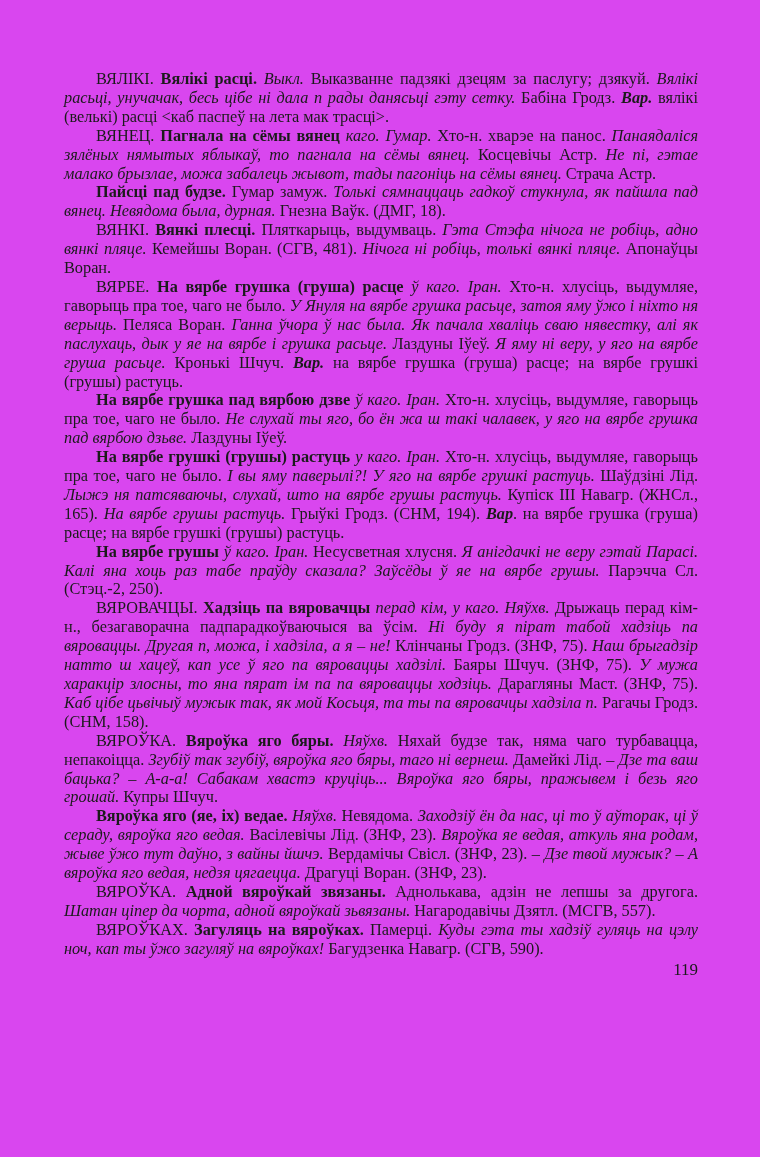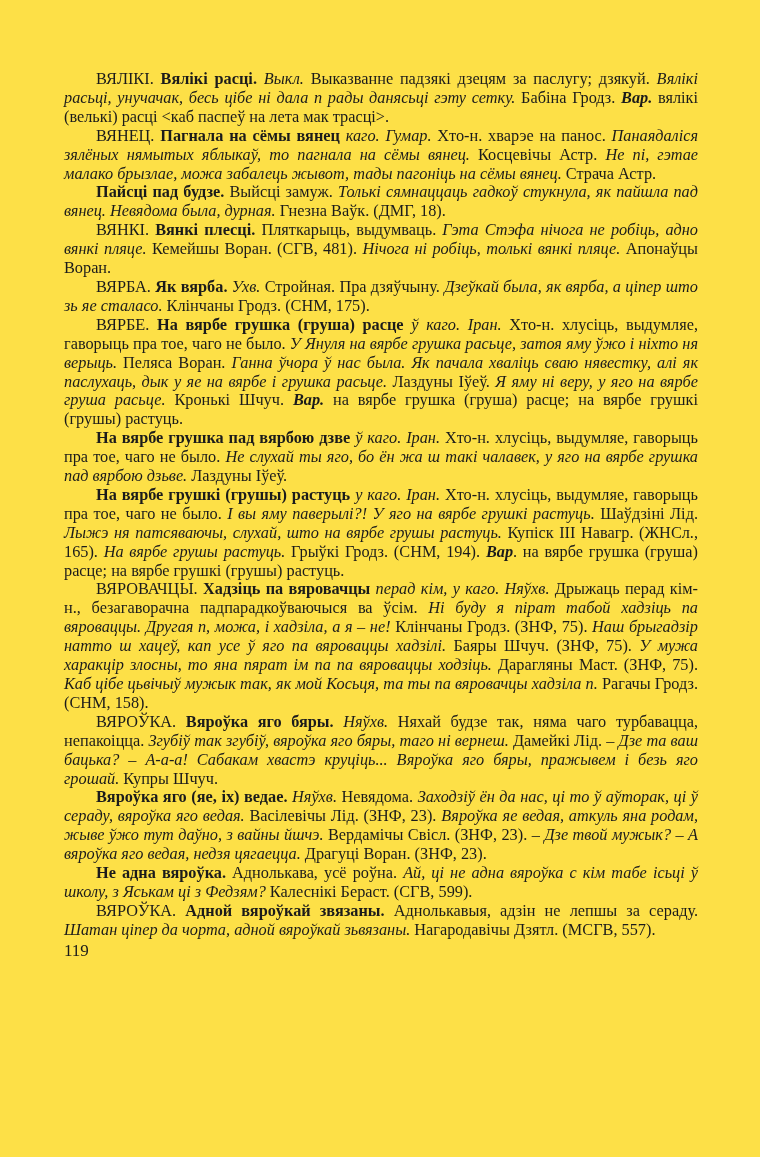--- a/index.html
+++ b/index.html
@@ -4,21 +4,21 @@
 <style>
   html, body {
     margin: 0;
     padding: 0;
     background: #ffffff;
   }
   .page {
     position: relative;
     width: 760px;
     height: 1157px;
-    background: #fde047;
+    background: #d946ef;
     box-sizing: border-box;
     padding: 70px 62px 0 64px;
     font-family: "Liberation Serif", "DejaVu Serif", serif;
     color: #1b1b1b;
     overflow: hidden;
   }
   .entries p.entry {
     margin: 0;
     padding: 0;
     font-size: 16.3px;
@@ -26,39 +26,39 @@
     text-align: justify;
     text-indent: 32px;
     hyphens: none;
   }
   .seg-n { font-weight: normal; font-style: normal; }
   .seg-b { font-weight: bold;   font-style: normal; }
   .seg-i { font-weight: normal; font-style: italic; }
   .seg-bi{ font-weight: bold;   font-style: italic; }
   .page-number {
     margin-top: 1px;
-    text-align: left;
+    text-align: right;
     font-size: 17px;
     line-height: 19px;
     font-weight: normal;
   }
 </style>
 </head>
 <body>
 
 <div class="page">
   <div class="entries" id="entries">
       <p class="entry"><span class="seg-n">ВЯЛІКІ. </span><span class="seg-b">Вялікі расці. </span><span class="seg-i">Выкл. </span><span class="seg-n">Выказванне падзякі дзецям за паслугу; дзякуй. </span><span class="seg-i">Вялікі расьці, унучачак, бесь цібе ні дала п рады данясьці гэту сетку. </span><span class="seg-n">Бабіна Гродз. </span><span class="seg-bi">Вар. </span><span class="seg-n">вялікі (велькі) расці &lt;каб паспеў на лета мак трасці&gt;.</span></p>
       <p class="entry"><span class="seg-n">ВЯНЕЦ. </span><span class="seg-b">Пагнала на сёмы вянец </span><span class="seg-i">каго. Гумар. </span><span class="seg-n">Хто-н. хварэе на панос. </span><span class="seg-i">Панаядаліся зялёных нямытых яблыкаў, то пагнала на сёмы вянец. </span><span class="seg-n">Косцевічы Астр. </span><span class="seg-i">Не пі, гэтае малако брызлае, можа забалець жывот, тады пагоніць на сёмы вянец. </span><span class="seg-n">Страча Астр.</span></p>
-      <p class="entry"><span class="seg-b">Пайсці пад будзе. </span><span class="seg-n">Выйсці замуж. </span><span class="seg-i">Толькі сямнаццаць гадкоў стукнула, як пайшла пад вянец. Невядома была, дурная. </span><span class="seg-n">Гнезна Ваўк. (ДМГ, 18).</span></p>
+      <p class="entry"><span class="seg-b">Пайсці пад будзе. </span><span class="seg-n">Гумар замуж. </span><span class="seg-i">Толькі сямнаццаць гадкоў стукнула, як пайшла пад вянец. Невядома была, дурная. </span><span class="seg-n">Гнезна Ваўк. (ДМГ, 18).</span></p>
       <p class="entry"><span class="seg-n">ВЯНКІ. </span><span class="seg-b">Вянкі плесці. </span><span class="seg-n">Пляткарыць, выдумваць. </span><span class="seg-i">Гэта Стэфа нічога не робіць, адно вянкі пляце. </span><span class="seg-n">Кемейшы Воран. (СГВ, 481). </span><span class="seg-i">Нічога ні робіць, толькі вянкі пляце. </span><span class="seg-n">Апонаўцы Воран.</span></p>
-      <p class="entry"><span class="seg-n">ВЯРБА. </span><span class="seg-b">Як вярба. </span><span class="seg-i">Ухв. </span><span class="seg-n">Стройная. Пра дзяўчыну. </span><span class="seg-i">Дзеўкай была, як вярба, а ціпер што зь яе сталасо. </span><span class="seg-n">Клінчаны Гродз. (СНМ, 175).</span></p>
       <p class="entry"><span class="seg-n">ВЯРБЕ. </span><span class="seg-b">На вярбе грушка (груша) расце </span><span class="seg-i">ў каго. Іран. </span><span class="seg-n">Хто-н. хлусіць, выдумляе, гаворыць пра тое, чаго не было. </span><span class="seg-i">У Януля на вярбе грушка расьце, затоя яму ўжо і ніхто ня верыць. </span><span class="seg-n">Пеляса Воран. </span><span class="seg-i">Ганна ўчора ў нас была. Як пачала хваліць сваю нявестку, алі як паслухаць, дык у яе на вярбе і грушка расьце. </span><span class="seg-n">Лаздуны Іўеў. </span><span class="seg-i">Я яму ні веру, у яго на вярбе груша расьце. </span><span class="seg-n">Кронькі Шчуч. </span><span class="seg-bi">Вар. </span><span class="seg-n">на вярбе грушка (груша) расце; на вярбе грушкі (грушы) растуць.</span></p>
       <p class="entry"><span class="seg-b">На вярбе грушка пад вярбою дзве </span><span class="seg-i">ў каго. Іран. </span><span class="seg-n">Хто-н. хлусіць, выдумляе, гаворыць пра тое, чаго не было. </span><span class="seg-i">Не слухай ты яго, бо ён жа ш такі чалавек, у яго на вярбе грушка пад вярбою дзьве. </span><span class="seg-n">Лаздуны Іўеў.</span></p>
       <p class="entry"><span class="seg-b">На вярбе грушкі (грушы) растуць </span><span class="seg-i">у каго. Іран. </span><span class="seg-n">Хто-н. хлусіць, выдумляе, гаворыць пра тое, чаго не было. </span><span class="seg-i">І вы яму паверылі?! У яго на вярбе грушкі растуць. </span><span class="seg-n">Шаўдзіні Лід. </span><span class="seg-i">Лыжэ ня патсяваючы, слухай, што на вярбе грушы растуць. </span><span class="seg-n">Купіск III Навагр. (ЖНСл., 165). </span><span class="seg-i">На вярбе грушы растуць. </span><span class="seg-n">Грыўкі Гродз. (СНМ, 194). </span><span class="seg-bi">Вар</span><span class="seg-n">. на вярбе грушка (груша) расце; на вярбе грушкі (грушы) растуць.</span></p>
+      <p class="entry"><span class="seg-b">На вярбе грушы </span><span class="seg-i">ў каго. Іран. </span><span class="seg-n">Несусветная хлусня. </span><span class="seg-i">Я анігдачкі не веру гэтай Парасі. Калі яна хоць раз табе праўду сказала? Заўсёды ў яе на вярбе грушы. </span><span class="seg-n">Парэчча Сл. (Стэц.-2, 250).</span></p>
       <p class="entry"><span class="seg-n">ВЯРОВАЧЦЫ. </span><span class="seg-b">Хадзіць па вяровачцы </span><span class="seg-i">перад кім, у каго. Няўхв. </span><span class="seg-n">Дрыжаць перад кім-н., безагаворачна падпарадкоўваючыся ва ўсім. </span><span class="seg-i">Ні буду я пірат табой хадзіць па вяроваццы. Другая п, можа, і хадзіла, а я – не! </span><span class="seg-n">Клінчаны Гродз. (ЗНФ, 75). </span><span class="seg-i">Наш брыгадзір натто ш хацеў, кап усе ў яго па вяроваццы хадзілі. </span><span class="seg-n">Баяры Шчуч. (ЗНФ, 75). </span><span class="seg-i">У мужа харакцір злосны, то яна пярат ім па па вяроваццы ходзіць. </span><span class="seg-n">Дарагляны Маст. (ЗНФ, 75). </span><span class="seg-i">Каб цібе цьвічыў мужык так, як мой Косьця, та ты па вяровачцы хадзіла п. </span><span class="seg-n">Рагачы Гродз. (СНМ, 158).</span></p>
       <p class="entry"><span class="seg-n">ВЯРОЎКА. </span><span class="seg-b">Вяроўка яго бяры. </span><span class="seg-i">Няўхв. </span><span class="seg-n">Няхай будзе так, няма чаго турбавацца, непакоіцца. </span><span class="seg-i">Згубіў так згубіў, вяроўка яго бяры, таго ні вернеш. </span><span class="seg-n">Дамейкі Лід. </span><span class="seg-i">– Дзе та ваш бацька? – А-а-а! Сабакам хвастэ круціць... Вяроўка яго бяры, пражывем і безь яго грошай. </span><span class="seg-n">Купры Шчуч.</span></p>
       <p class="entry"><span class="seg-b">Вяроўка яго (яе, іх) ведае. </span><span class="seg-i">Няўхв. </span><span class="seg-n">Невядома. </span><span class="seg-i">Заходзіў ён да нас, ці то ў аўторак, ці ў сераду, вяроўка яго ведая. </span><span class="seg-n">Васілевічы Лід. (ЗНФ, 23). </span><span class="seg-i">Вяроўка яе ведая, аткуль яна родам, жыве ўжо тут даўно, з вайны йшчэ. </span><span class="seg-n">Вердамічы Свісл. (ЗНФ, 23). </span><span class="seg-i">– Дзе твой мужык? – А вяроўка яго ведая, недзя цягаецца. </span><span class="seg-n">Драгуці Воран. (ЗНФ, 23).</span></p>
-      <p class="entry"><span class="seg-b">Не адна вяроўка. </span><span class="seg-n">Аднолькава, усё роўна. </span><span class="seg-i">Ай, ці не адна вяроўка с кім табе ісьці ў школу, з Яськам ці з Федзям? </span><span class="seg-n">Калеснікі Бераст. (СГВ, 599).</span></p>
-      <p class="entry"><span class="seg-n">ВЯРОЎКА. </span><span class="seg-b">Адной вяроўкай звязаны. </span><span class="seg-n">Аднолькавыя, адзін не лепшы за сераду. </span><span class="seg-i">Шатан ціпер да чорта, адной вяроўкай зьвязаны. </span><span class="seg-n">Нагародавічы Дзятл. (МСГВ, 557).</span></p>
+      <p class="entry"><span class="seg-n">ВЯРОЎКА. </span><span class="seg-b">Адной вяроўкай звязаны. </span><span class="seg-n">Аднолькава, адзін не лепшы за другога. </span><span class="seg-i">Шатан ціпер да чорта, адной вяроўкай зьвязаны. </span><span class="seg-n">Нагародавічы Дзятл. (МСГВ, 557).</span></p>
+      <p class="entry"><span class="seg-n">ВЯРОЎКАХ. </span><span class="seg-b">Загуляць на вяроўках. </span><span class="seg-n">Памерці. </span><span class="seg-i">Куды гэта ты хадзіў гуляць на цэлу ноч, кап ты ўжо загуляў на вяроўках! </span><span class="seg-n">Багудзенка Навагр. (СГВ, 590).</span></p>
     </div>
   <div class="page-number">119</div>
 </div>
 
 </body></html>

